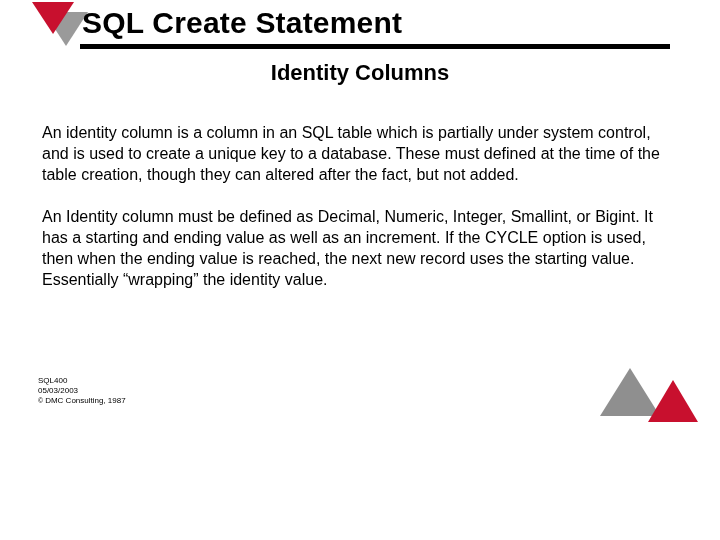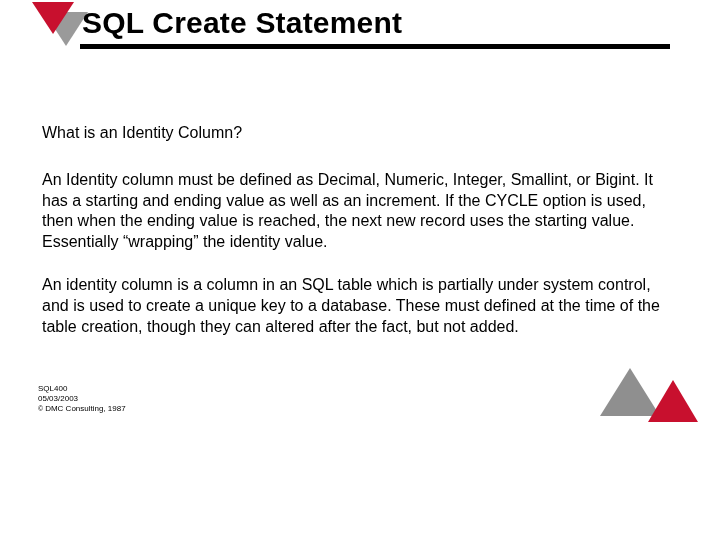--- a/index.html
+++ b/index.html
@@ -71,21 +71,21 @@
   .body .q { margin-bottom: 26px; }
 
   
   .footer {
     position: absolute;
     left: 38px; bottom: 18px; right: 20px;
     height: 40px;
   }
   .foot-text {
     position: absolute;
-    left: 0; bottom: 0;
+    left: 0; bottom: 8px;
     font-size: 8px;
     line-height: 1.25;
   }
   .foot-line { display: block; white-space: nowrap; }
   .c-mark {
     display: inline-block;
     font-size: 7px;
     margin-right: 2px;
   }
   .foot-logo {
@@ -123,25 +123,25 @@
 <div class="slide">
 
   <div class="tl-deco">
     <div class="tl-grey"></div>
     <div class="tl-red"></div>
   </div>
 
   <div class="title">SQL Create Statement</div>
   <div class="title-rule"></div>
 
+  <div class="subtitle">Identity Columns</div>
 
   <div class="body">
-    <p class="q">What is an Identity Column?</p>
+    <p>An identity column is a column in an SQL table which is partially under system control, and is used to create a unique key to a database.  These must defined at the time of the table creation, though they can altered after the fact, but not added.</p>
     <p>An Identity column must be defined as Decimal, Numeric, Integer, Smallint, or Bigint.  It has a starting and ending value as well as an increment.  If the CYCLE option is used, then when the ending value is reached, the next new record uses the starting value.  Essentially “wrapping” the identity value.</p>
-    <p>An identity column is a column in an SQL table which is partially under system control, and is used to create a unique key to a database.  These must defined at the time of the table creation, though they can altered after the fact, but not added.</p>
   </div>
 
   <div class="footer">
     <div class="foot-text">
       <span class="foot-line">SQL400</span>
       <span class="foot-line">05/03/2003</span>
       <span class="foot-line">
         <span class="c-mark">©</span><span>DMC Consulting, 1987</span>
       </span>
     </div>

